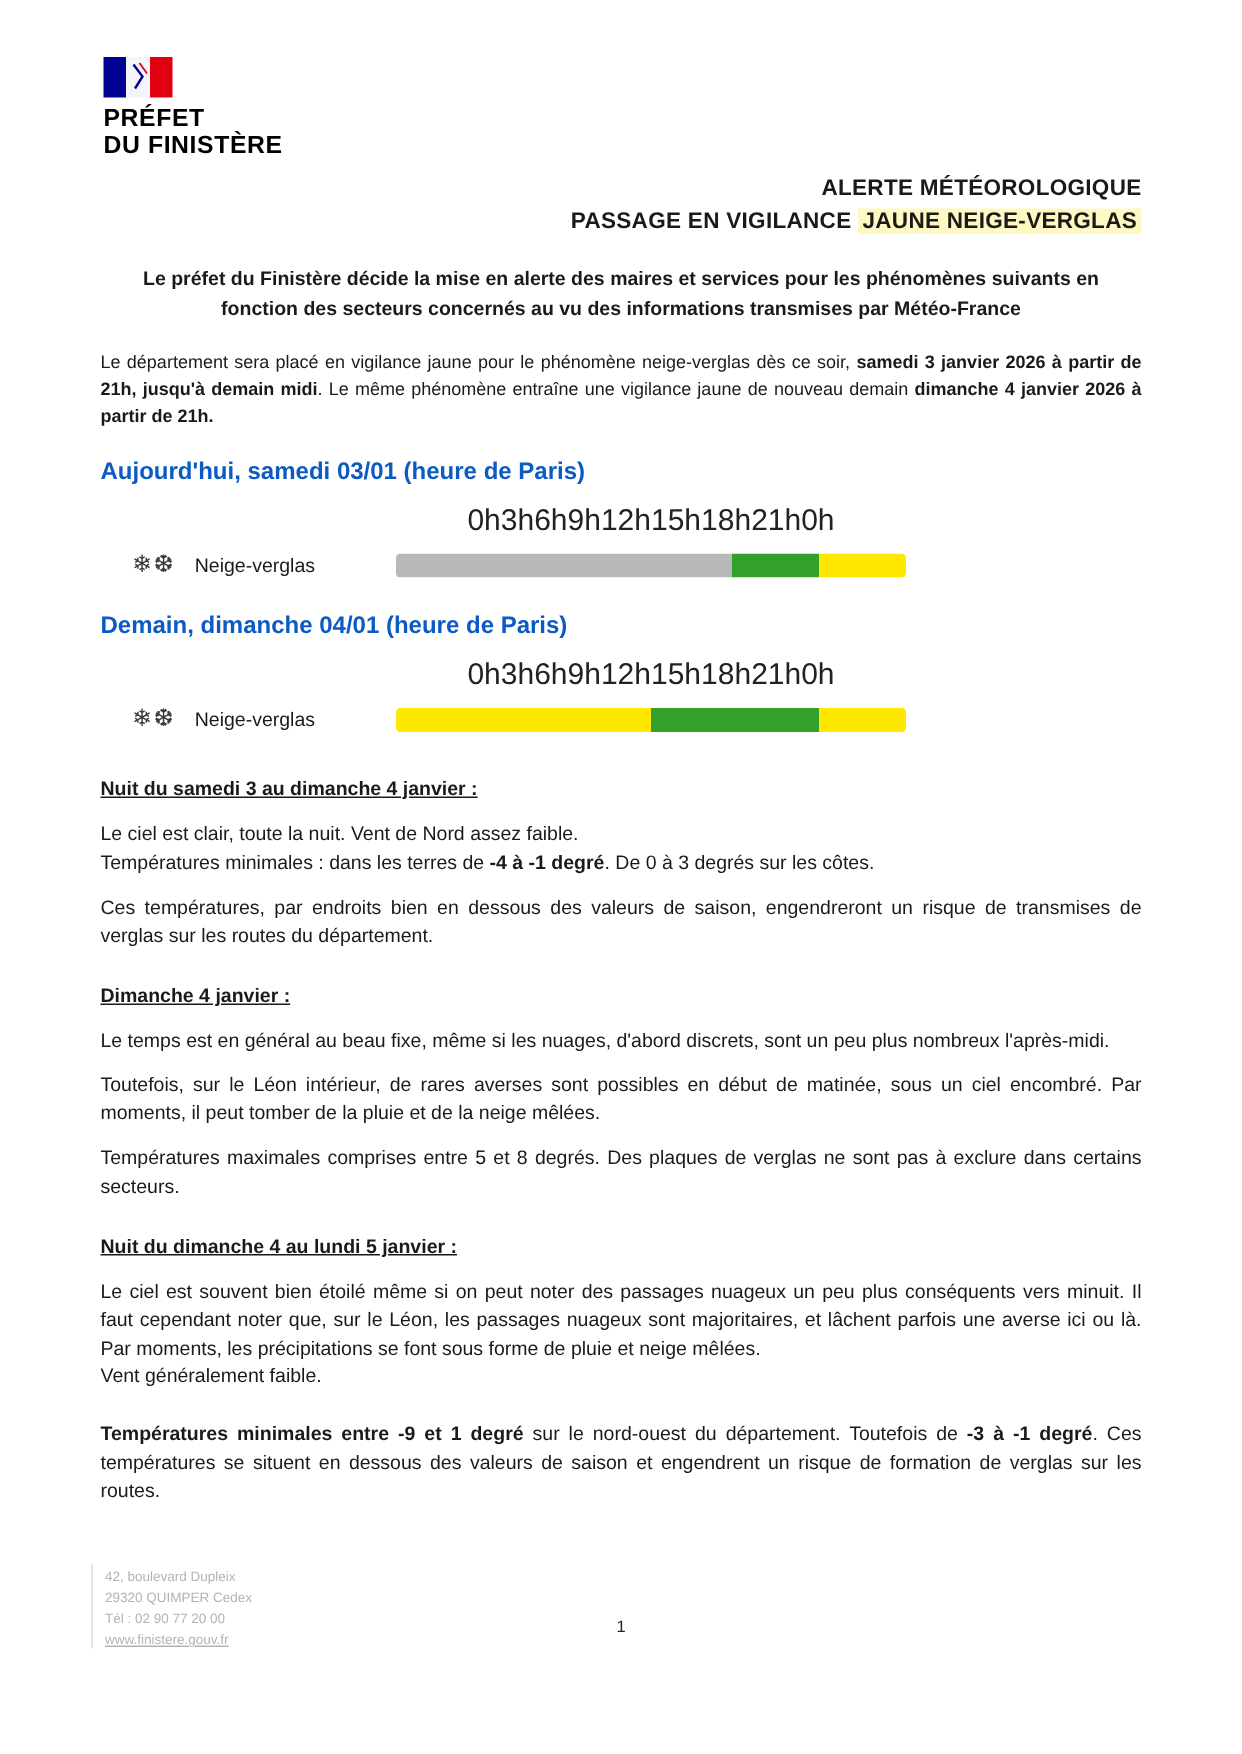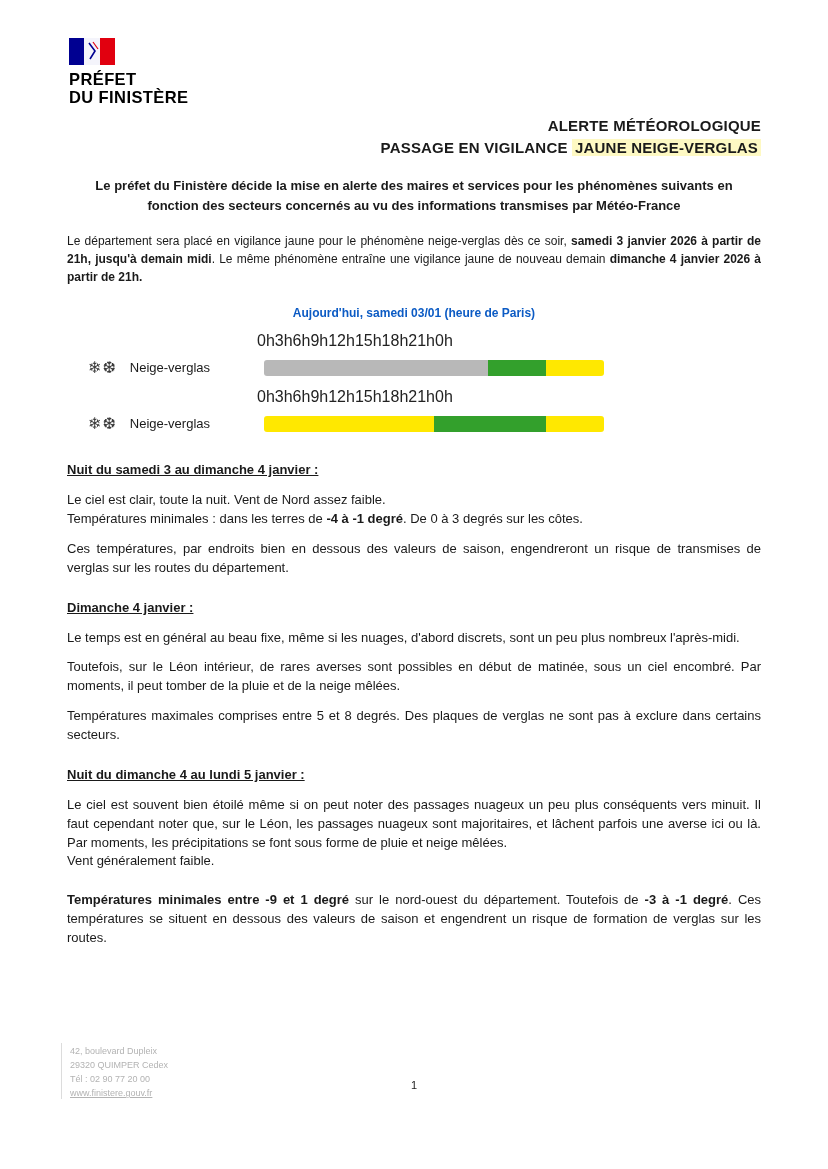--- a/index.html
+++ b/index.html
@@ -20,26 +20,26 @@
 
   
   .doc-title { font-size:15px; font-weight:bold; text-align:right; margin-top:8px; line-height:1.5; letter-spacing:0.2px; }
   .hl { padding:0 3px; }
 
   .intro { margin-top:16px; text-align:center; font-weight:bold; font-size:13px; line-height:1.55; padding:0 4px; }
   .lead { margin-top:16px; text-align:justify; font-size:12px; line-height:1.5; }
   b.seg-b { font-weight:bold; }
 
   
-  .tl-title { margin-top:20px; text-align:center; font-size:12px; font-weight:bold; }
+  .tl-title { margin-top:20px; font-size:16px; font-weight:bold; }
   .tl-grid { display:flex; align-items:flex-end; margin-top:12px; }
   .tl-left { width:197px; padding-left:21px; display:flex; align-items:center; gap:13px; font-size:13px; line-height:16px; }
   .tl-icon { font-size:16px; color:#3a3a3a; letter-spacing:1px; }
   .tl-right { width:340px; }
-  .tl-hours { display:flex; justify-content:flex-start; width:354px; margin-left:-7px; font-size:16px; color:#222; margin-bottom:10px; }
+  .tl-hours { display:flex; justify-content:center; width:354px; margin-left:-7px; font-size:20px; color:#222; margin-bottom:10px; }
   .tl-bar { display:flex; height:16px; border-radius:3px; overflow:hidden; }
   .tl-seg { height:100%; }
 
   
   .sec-heading { margin:22px 0 14px; font-size:13px; font-weight:bold; text-decoration:underline; }
   .sec-heading.mt-lg { margin-top:30px; }
   .para { font-size:13px; line-height:1.45; text-align:justify; margin-bottom:11px; }
   .line { font-size:13px; line-height:1.45; }
 
   .final-para { margin-top:20px; }
@@ -102,20 +102,21 @@
         <div class="tl-bar">
           <span class="tl-seg" style="width: 66%; background-color: rgb(184, 184, 184);"></span>
           <span class="tl-seg" style="width: 17%; background-color: rgb(51, 160, 44);"></span>
           <span class="tl-seg" style="width: 17%; background-color: rgb(255, 232, 0);"></span>
         </div>
       </div>
     </div>
   </section>
 
   <section>
+    <h3 class="tl-title" style="margin-top: 24px; color: rgb(12, 91, 196);">Demain, dimanche 04/01 (heure de Paris)</h3>
     <div class="tl-grid">
       <div class="tl-left">
         <span class="tl-icon">❄❆</span>
         <span>Neige-verglas</span>
       </div>
       <div class="tl-right">
         <div class="tl-hours">
           <span>0h</span>
           <span>3h</span>
           <span>6h</span>

